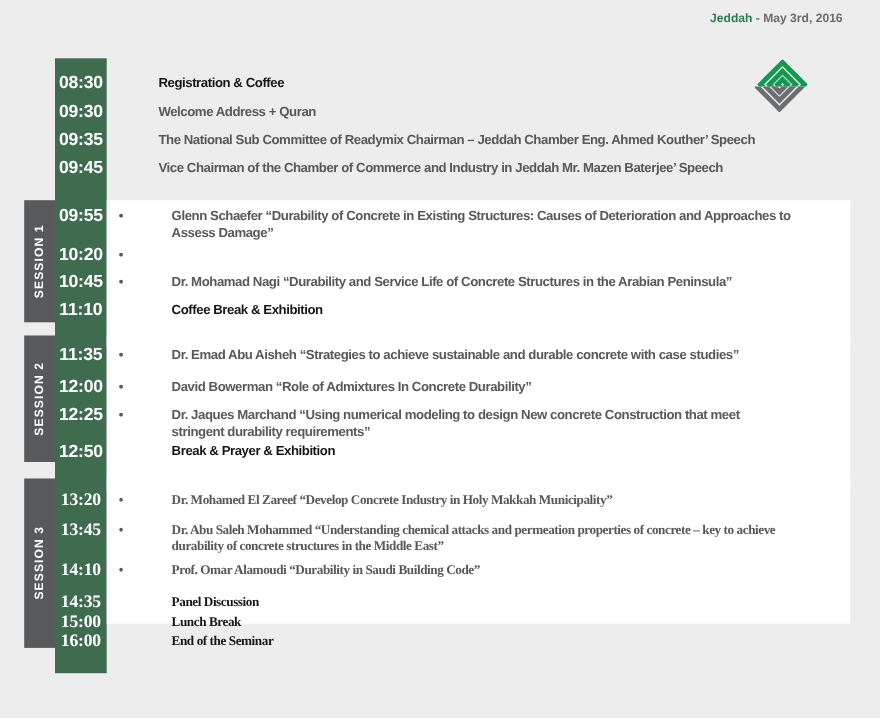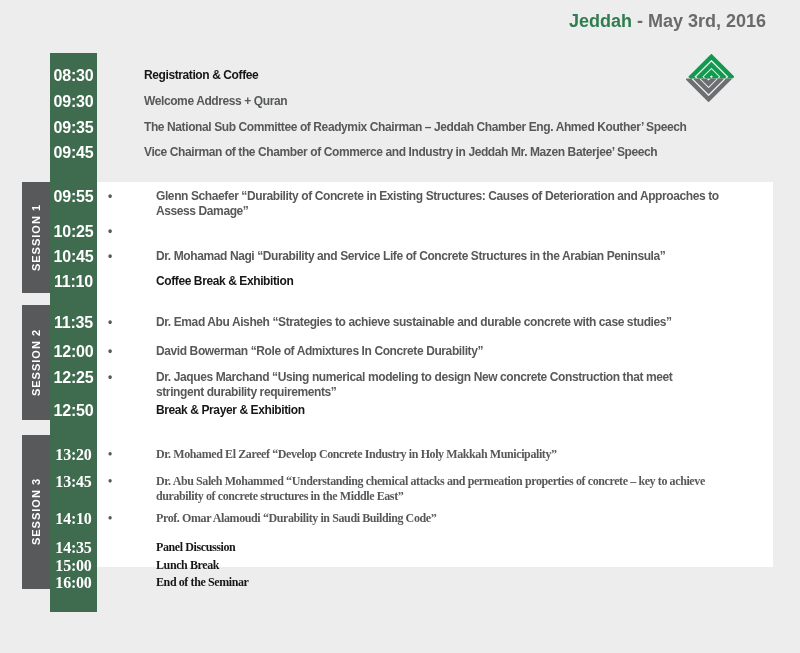--- a/index.html
+++ b/index.html
@@ -4,21 +4,21 @@
 <style>
   html,body { margin:0; padding:0; background:#ecedec; }
   .page {
     position:relative; width:800px; height:653px;
     background:#ecedec; overflow:hidden;
     font-family:"Liberation Sans", sans-serif;
   }
   
   .date {
     position:absolute; top:11px; right:34px;
-    font-size:18px; font-weight:bold; color:#6a6a6a; white-space:nowrap;
+    font-size:11px; font-weight:bold; color:#6a6a6a; white-space:nowrap;
   }
   .date .city { color:#2e7d4f; }
 
   
   .logo { position:absolute; left:686px; top:54px; width:48px; height:48px; }
 
   
   .green-col {
     position:absolute; left:50px; top:53px; width:47px; height:559px;
     background:#3f6b4f;
@@ -139,21 +139,21 @@
   <div class="section sec1">
     <div class="panel-bg"></div>
     <div class="row" style="margin-top:7px">
       <div class="time">09:55</div>
       <div class="content" style="max-width:645px">
           <span class="bullet">•</span>
           <span class="txt">Glenn Schaefer “Durability of Concrete in Existing Structures:  Causes of Deterioration and Approaches to Assess Damage”</span>
         </div>
     </div>
     <div class="row" style="margin-top:5px">
-      <div class="time">10:25</div>
+      <div class="time">10:20</div>
       <div class="content">
           <span class="bullet">•</span>
         </div>
     </div>
     <div class="row" style="margin-top:10px">
       <div class="time">10:45</div>
       <div class="content">
           <span class="bullet">•</span>
           <span class="txt">Dr. Mohamad Nagi “Durability and Service Life of Concrete Structures in the Arabian Peninsula”</span>
         </div>

